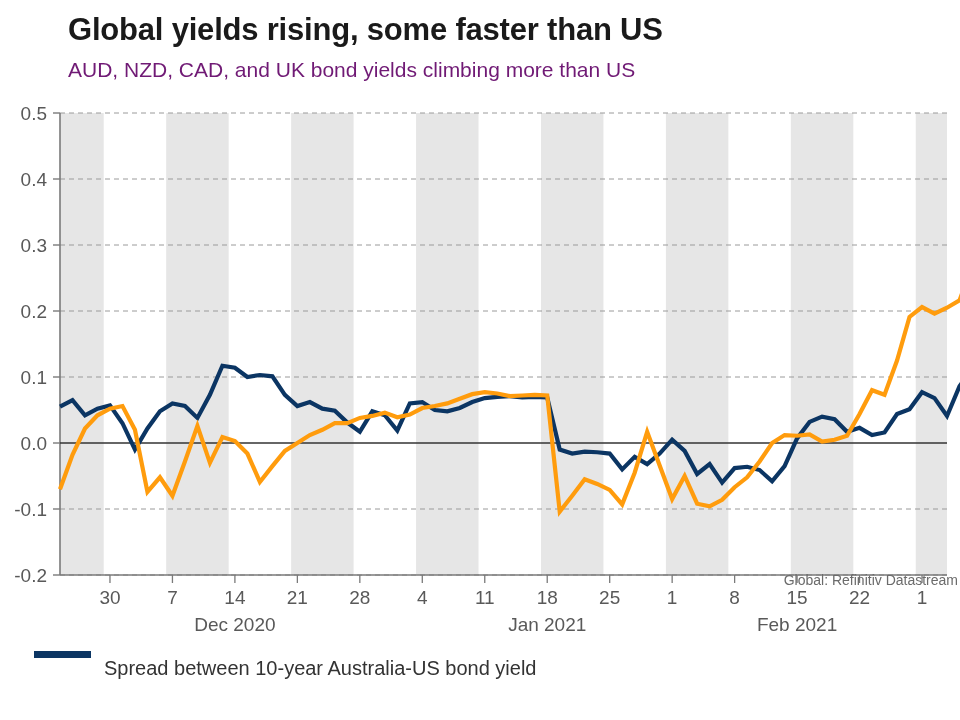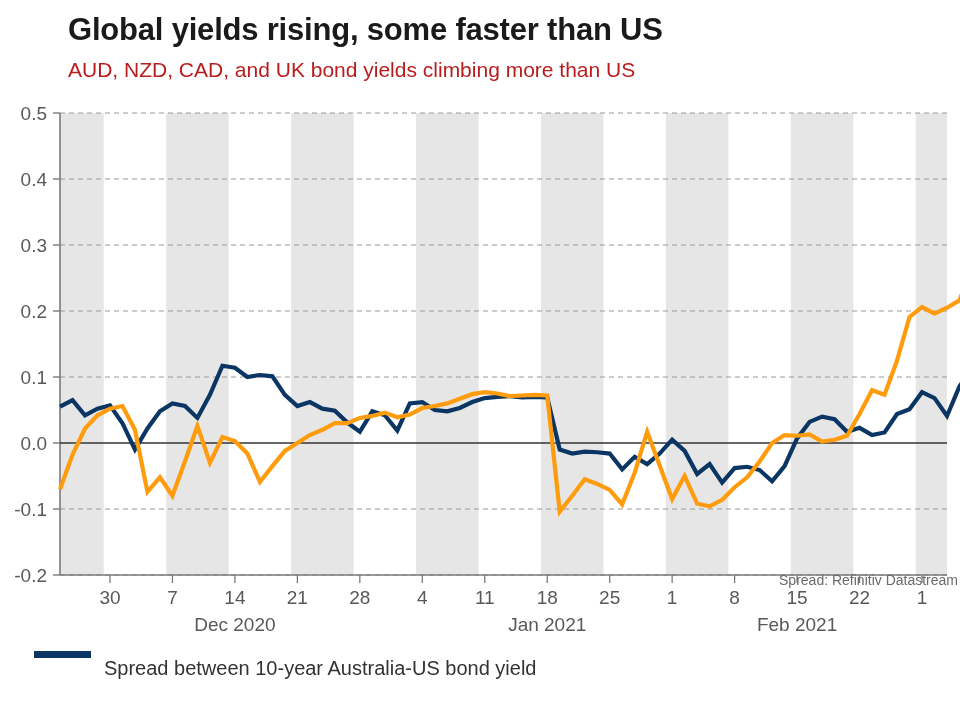--- a/index.html
+++ b/index.html
@@ -30,21 +30,21 @@
     color: #1a1a1a;
     letter-spacing: -0.2px;
     white-space: nowrap;
   }
   .chart-subtitle {
     position: absolute;
     left: 56px;
     top: 58px;
     font-size: 21px;
     font-weight: normal;
-    color: #b91c1c;
+    color: #701a75;
     white-space: nowrap;
   }
   svg.plot {
     position: absolute;
     left: 0;
     top: 0;
   }
   .ytick-label, .xtick-label, .xgroup-label {
     fill: #595959;
     font-family: "Liberation Sans", sans-serif;
@@ -176,15 +176,15 @@
       </g>
   </svg>
 
   <div class="legend">
     <div class="legend-row">
       <span class="legend-swatch" style="background: rgb(11, 53, 99);"></span>
       <span class="legend-label">Spread between 10-year Australia-US bond yield</span>
     </div>
   </div>
 
-  <div class="source-note">Spread: Refinitiv Datastream</div>
+  <div class="source-note">Global: Refinitiv Datastream</div>
 
 </div>
 
 </body></html>

